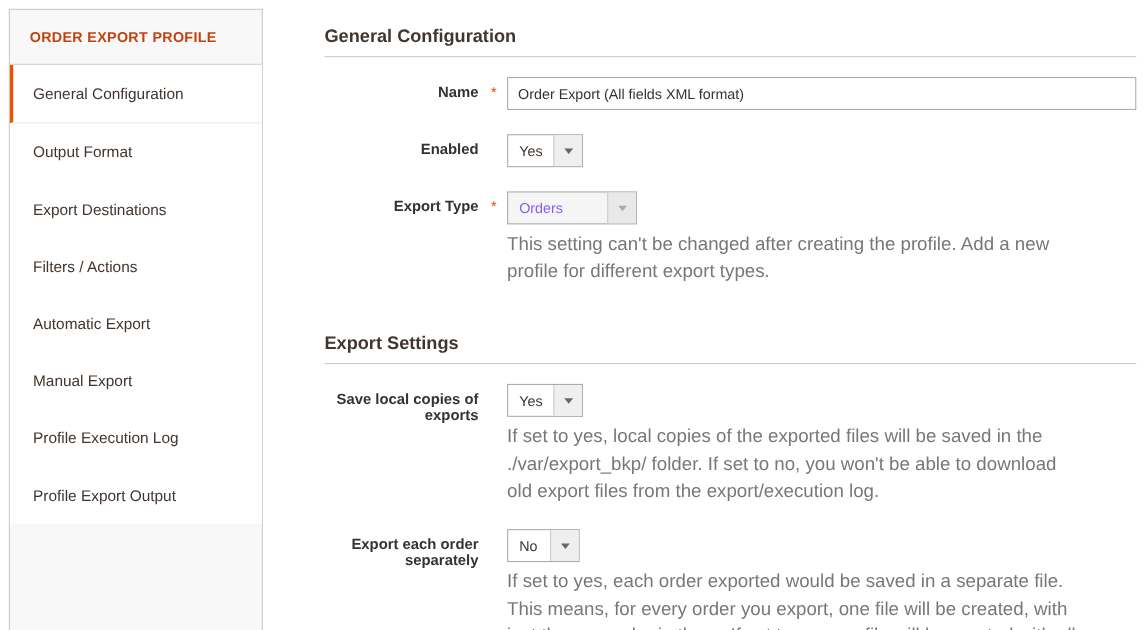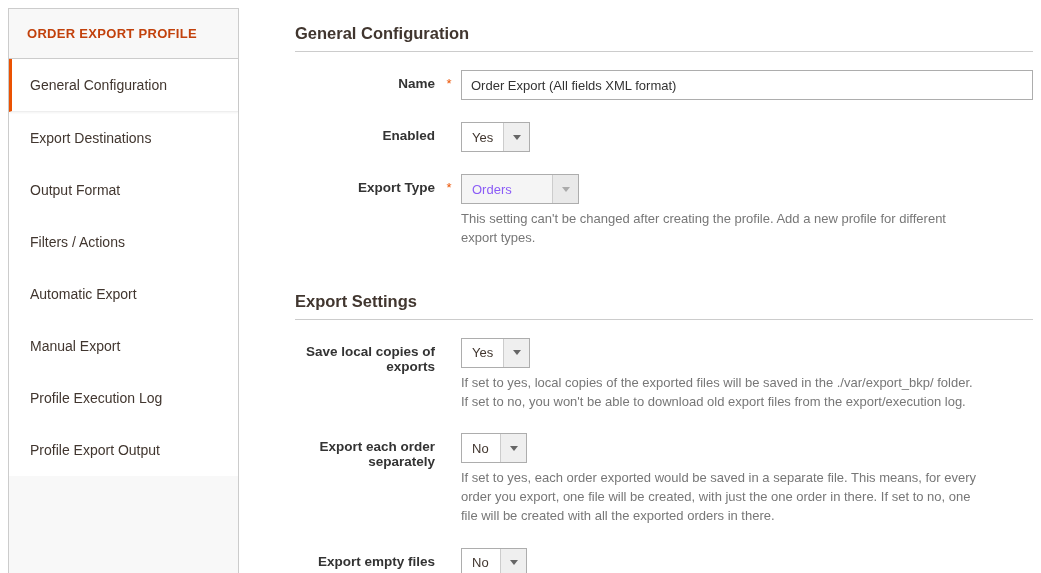--- a/index.html
+++ b/index.html
@@ -127,37 +127,37 @@
     }
     .select.disabled .select-btn { background: #e9e9e9; }
     .caret {
       width: 0; height: 0;
       border-left: 4px solid transparent;
       border-right: 4px solid transparent;
       border-top: 5px solid #666;
     }
     .select.disabled .caret { border-top-color: #aaa; }
     .helper {
-      font-size: 13px;
+      font-size: 17px;
       color: #777;
       margin-top: 6px;
       line-height: 1.45;
       max-width: 520px;
     }
   </style>
 </head>
 <body>
 
 <div class="container">
   <div class="sidebar">
     <div class="sidebar-header">ORDER EXPORT PROFILE</div>
     <div class="sidebar-items">
       <div class="sidebar-item active">General Configuration</div>
+      <div class="sidebar-item">Output Format</div>
       <div class="sidebar-item">Export Destinations</div>
-      <div class="sidebar-item">Output Format</div>
       <div class="sidebar-item">Filters / Actions</div>
       <div class="sidebar-item">Automatic Export</div>
       <div class="sidebar-item">Manual Export</div>
       <div class="sidebar-item">Profile Execution Log</div>
       <div class="sidebar-item">Profile Export Output</div>
     </div>
   </div>
 
   <div class="main">
 

